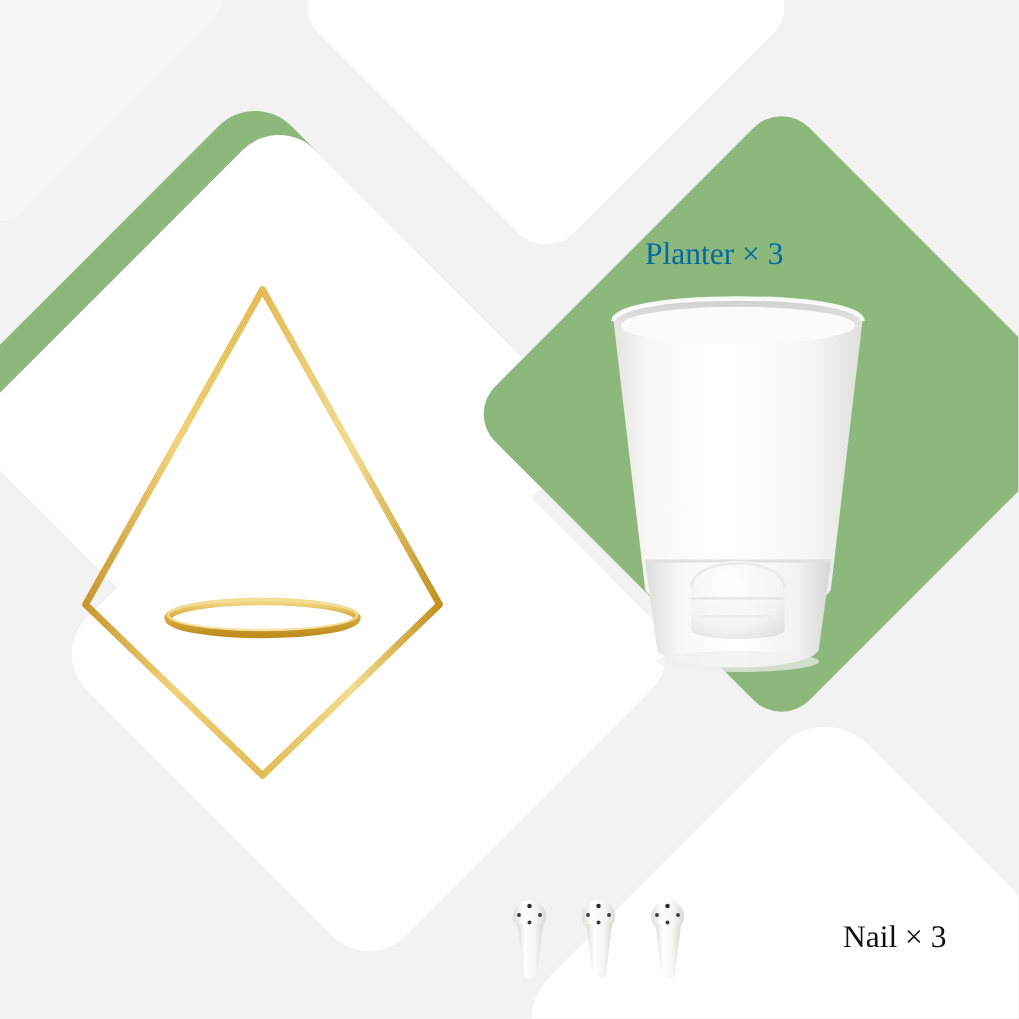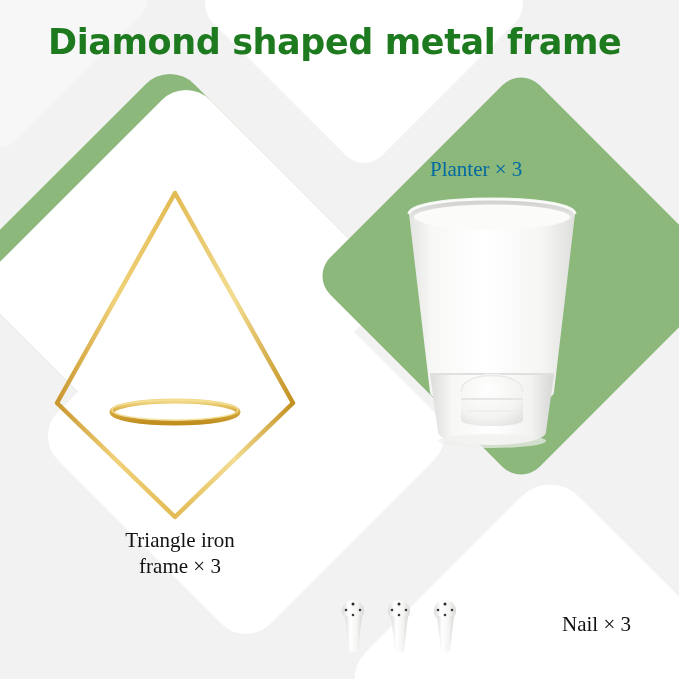--- a/index.html
+++ b/index.html
@@ -181,21 +181,20 @@
 <div id="stage">
 
   <div class="diamond" id="bg-light-topleft"></div>
   <div class="diamond" id="bg-white-center"></div>
   <div class="diamond" id="bg-white-nails"></div>
   <div class="diamond" id="green-left"></div>
   <div class="diamond" id="white-left-inner"></div>
   <div class="diamond" id="bg-white-lower"></div>
   <div class="diamond" id="green-right"></div>
 
-  <div id="title">Diamond shaped metal frame</div>
 
   <svg id="triangle-frame" viewBox="0 0 250 340">
     <defs>
       <linearGradient id="goldGrad" x1="0" y1="0" x2="1" y2="0">
         <stop offset="0%" stop-color="#c9962f"></stop>
         <stop offset="25%" stop-color="#f0d27a"></stop>
         <stop offset="50%" stop-color="#e3bb55"></stop>
         <stop offset="75%" stop-color="#f3dd92"></stop>
         <stop offset="100%" stop-color="#c2901f"></stop>
       </linearGradient>
@@ -207,24 +206,20 @@
     </defs>
 
     <path d="M125 8 L243 218 L125 332 L7 218 Z" fill="none" stroke="url(#goldGrad)" stroke-width="4.5" stroke-linejoin="round"></path>
 
     <path d="M8 218 L242 218" fill="none" stroke="url(#goldGrad)" stroke-width="4.5" stroke-linecap="round"></path>
 
     <ellipse cx="125" cy="227" rx="63" ry="11" fill="none" stroke="url(#goldGrad2)" stroke-width="5"></ellipse>
     <ellipse cx="125" cy="225" rx="63" ry="10" fill="none" stroke="#f4e09a" stroke-width="1.6" opacity="0.85"></ellipse>
   </svg>
 
-  <div class="caption" id="caption-triangle">
-    <div>Triangle iron</div>
-    <div>frame  × 3</div>
-  </div>
 
   <div class="caption" id="caption-planter">Planter × 3</div>
 
   <svg id="planter" viewBox="0 0 176 260">
     <defs>
       <linearGradient id="potBody" x1="0" y1="0" x2="1" y2="0">
         <stop offset="0%" stop-color="#e4e4e2"></stop>
         <stop offset="14%" stop-color="#f8f8f7"></stop>
         <stop offset="45%" stop-color="#ffffff"></stop>
         <stop offset="80%" stop-color="#f6f6f5"></stop>

